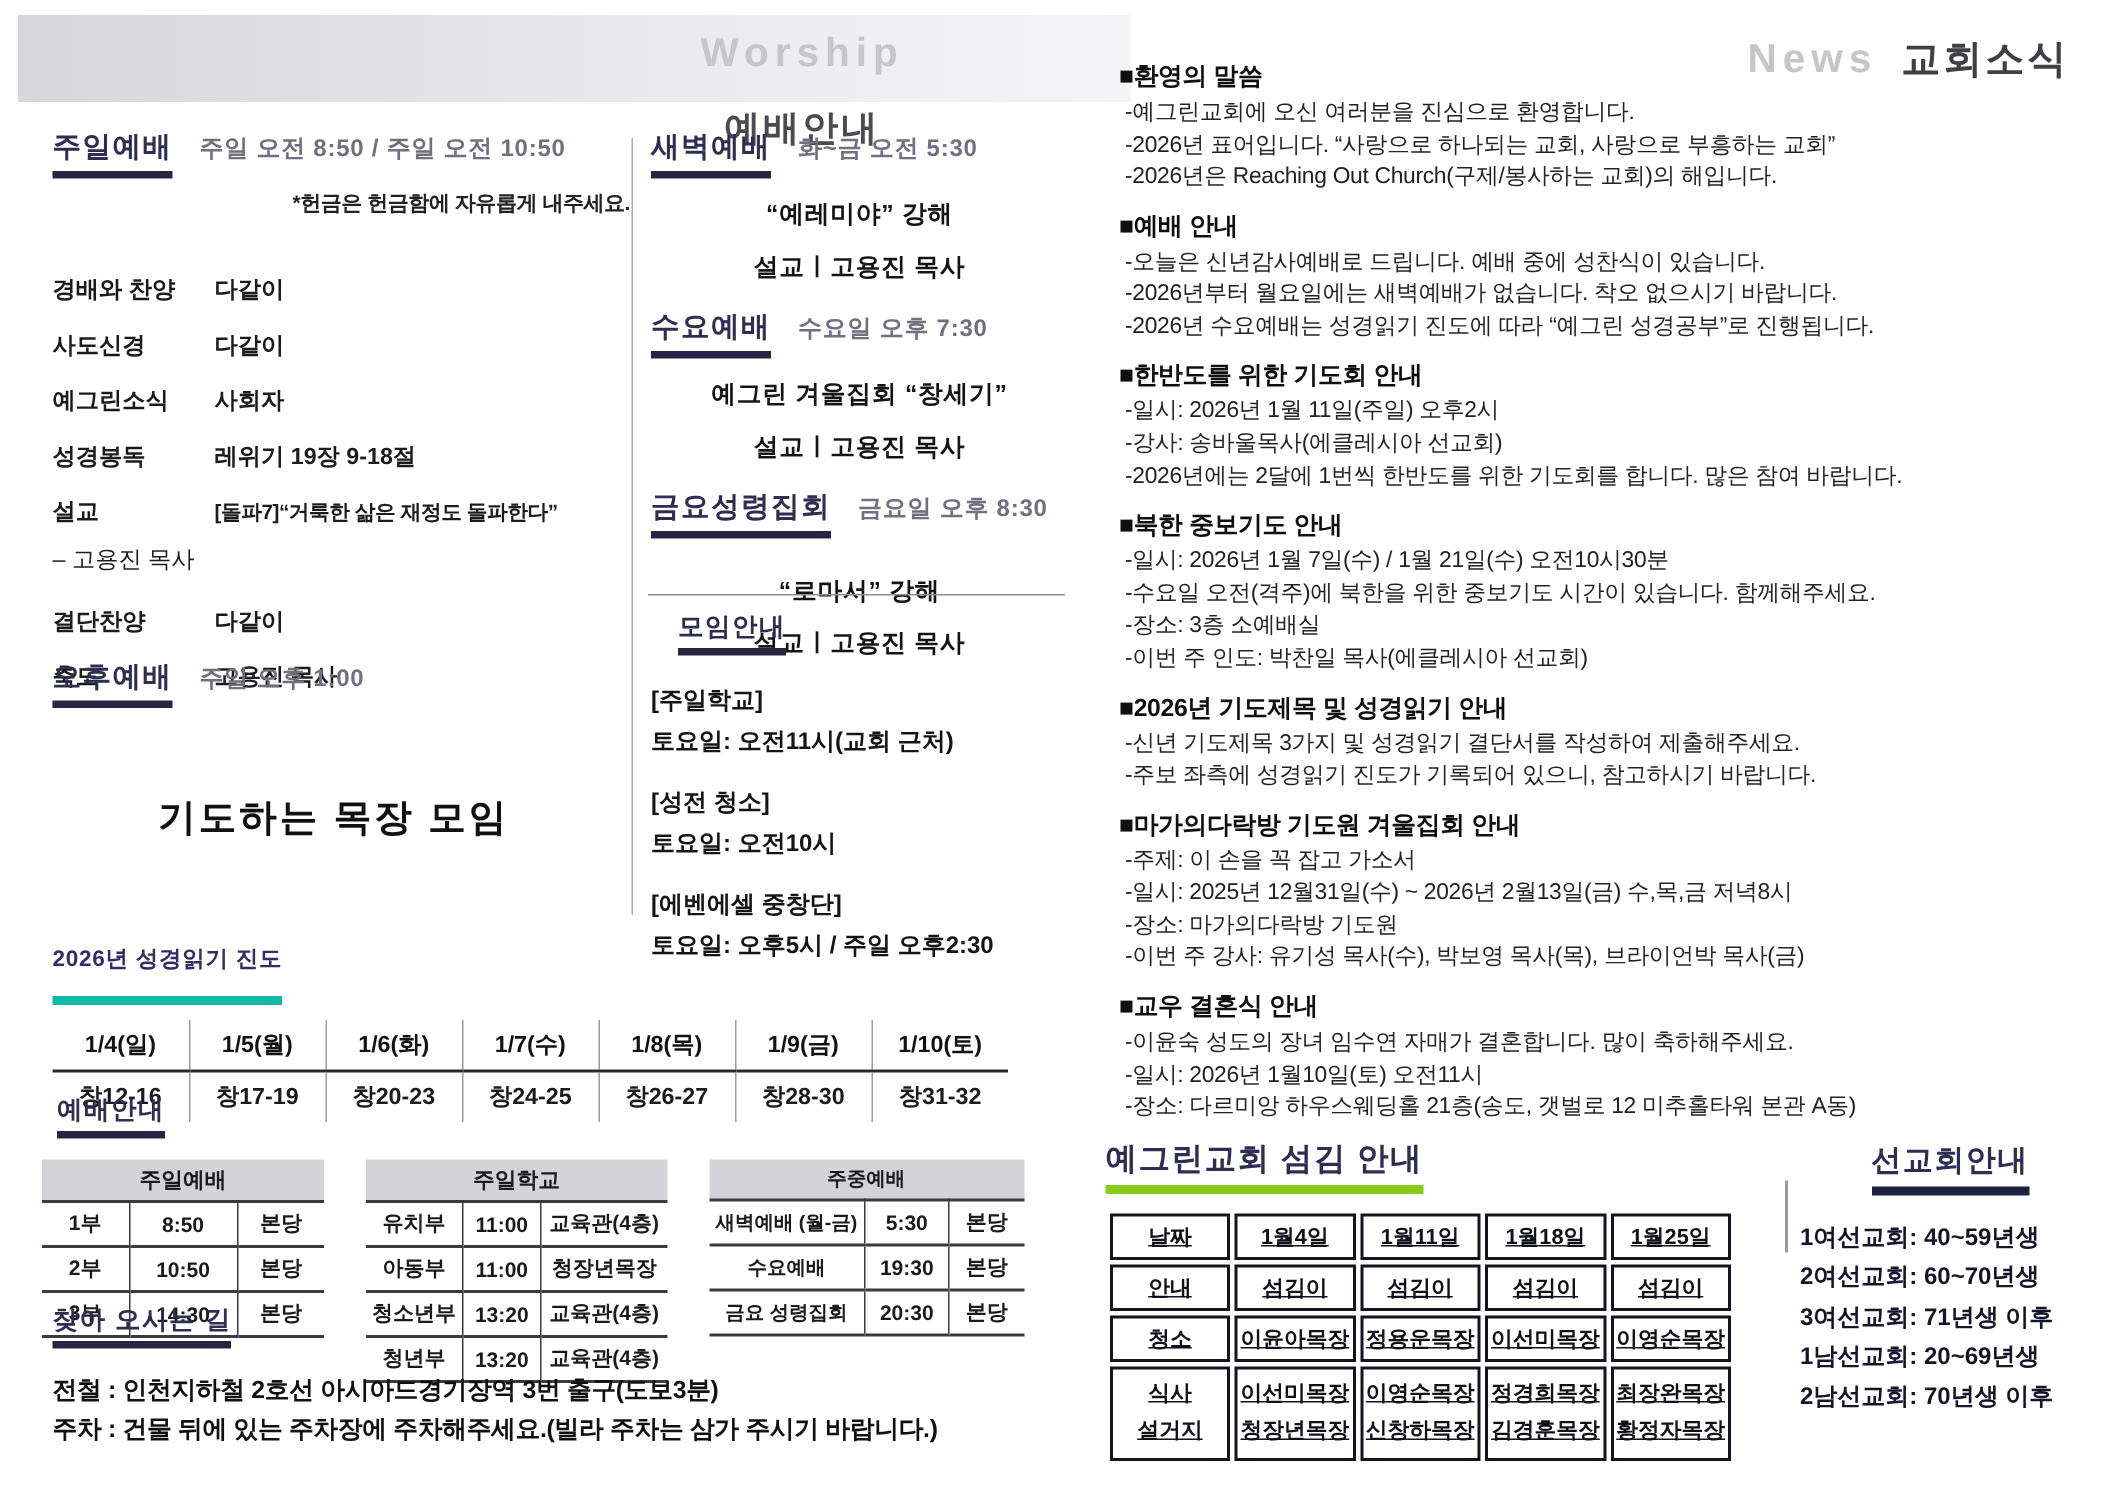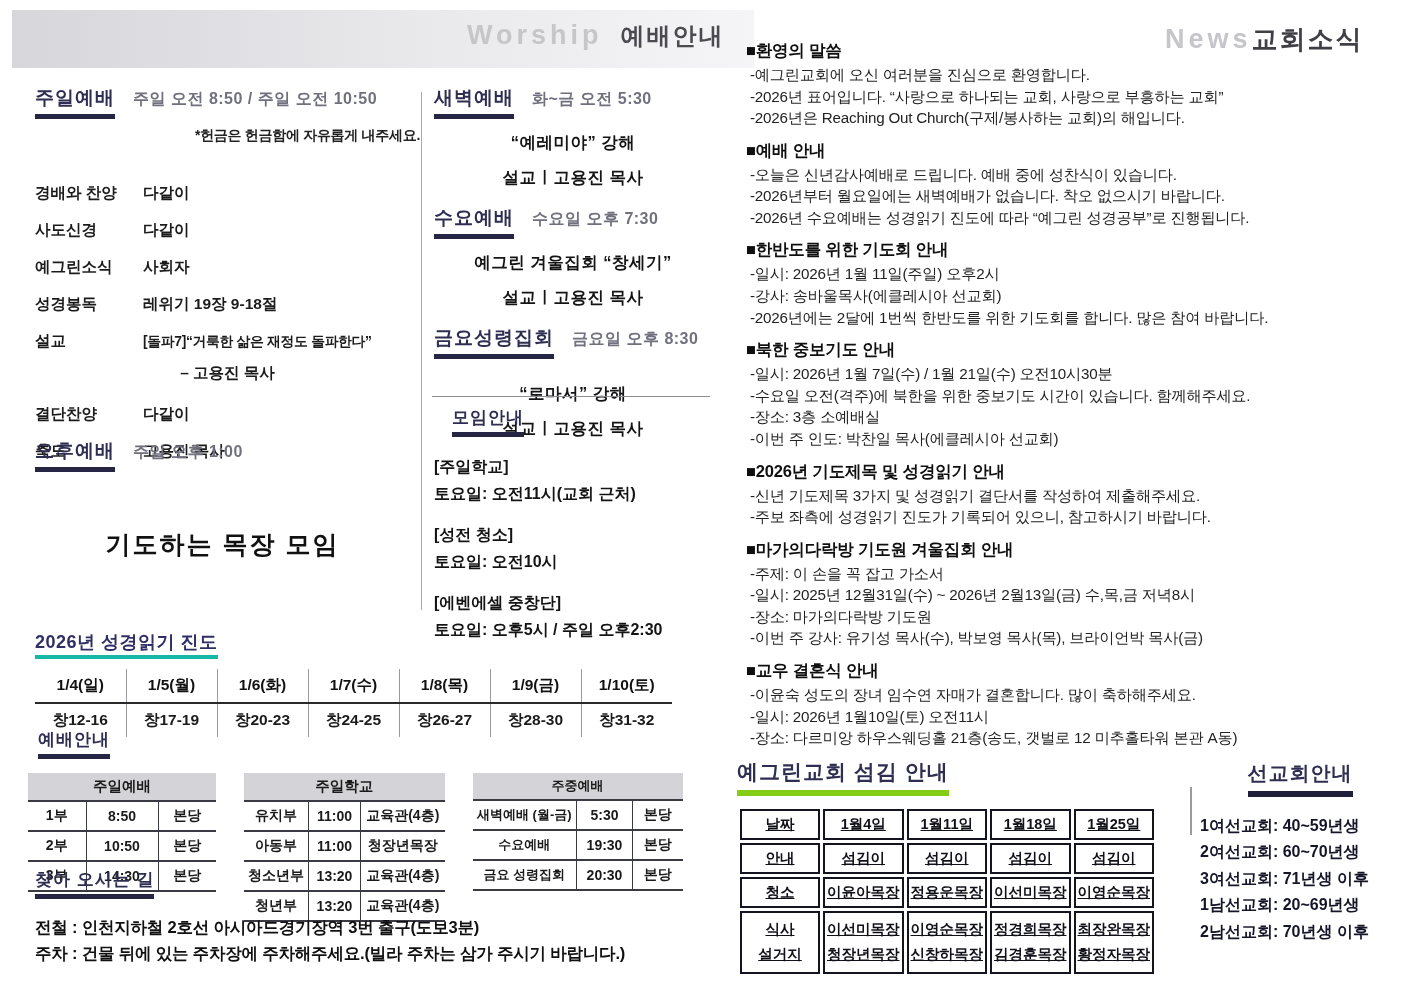--- a/index.html
+++ b/index.html
@@ -2,42 +2,42 @@
 <html><head>
 <meta charset="utf-8">
 <style>
   * { margin:0; padding:0; box-sizing:border-box; }
   body { background:#ffffff; font-family:"Liberation Sans","DejaVu Sans",sans-serif; }
   .page { position:relative; width:1403px; height:992px; background:#ffffff; overflow:hidden; color:#1b1b1b; }
 
   
   .banner { position:absolute; left:12px; top:10px; width:742px; height:58px;
             background:linear-gradient(to right,#d6d6db 0%, #e9e9ec 55%, #f5f5f7 100%); }
-  .banner-text { position:absolute; left:455px; top:10px; display:flex; align-items:flex-start; gap:18px; }
+  .banner-text { position:absolute; left:455px; top:10px; display:flex; align-items:center; gap:18px;flex-direction:column; }
   .en-word { font-size:27px; color:#c6c6ca; letter-spacing:4px; font-weight:600; }
   .ko-word { font-size:24px; color:#4a4a50; font-weight:700; letter-spacing:2px; }
-  .news-head { position:absolute; left:1165px; top:22px; display:flex; align-items:center; }
+  .news-head { position:absolute; left:1165px; top:22px; display:flex; align-items:center; gap:16px; }
   .news-head .ko-word { font-size:26px; color:#3f3f45; }
 
   
   .sec-h { display:inline-block; font-weight:700; color:#2e2e52; font-size:19px;
            padding-bottom:3px; border-bottom:5px solid #262644; letter-spacing:1px; }
   .sec-h.small { font-size:17px; }
   .h-row { display:flex; align-items:flex-start; gap:18px; }
   .h-time { font-size:16px; color:#70707e; font-weight:600; letter-spacing:0.5px; padding-top:4px; }
 
   
   .left-col { position:absolute; left:35px; top:85px; width:385px; }
   .offering { text-align:right; font-size:14px; font-weight:600; color:#222; margin-top:8px; letter-spacing:-0.3px;}
   .details { margin-top:38px; }
   .d-row { display:flex; margin-bottom:15px; font-size:15.5px; font-weight:600; color:#1b1b1b;margin-top:16px; }
   .d-label { width:108px; flex:none; }
   .d-value { white-space:nowrap; }
   .d-value.tight { font-size:13.8px; letter-spacing:-0.3px; padding-top:2px; }
-  .pastor-line { text-align:center; font-size:15.5px; font-weight:700; margin:-4px 0 20px 0; }
+  .pastor-line { text-align:left; font-size:15.5px; font-weight:400; margin:-4px 0 20px 0; }
   .afternoon { position:absolute; left:35px; top:438px; }
   .mokjang { position:absolute; left:35px; top:528px; width:375px; text-align:center;
              font-size:25px; font-weight:700; color:#111; letter-spacing:2px; }
 
   
   .v-divider { position:absolute; left:421px; top:92px; width:1px; height:518px; background:#a9a9af; }
   .mid-col { position:absolute; left:434px; top:85px; width:278px; }
   .mid-block { margin-bottom:16px; }
   .mid-line { text-align:center; font-size:16.5px; font-weight:600; color:#141414; margin-top:13px; letter-spacing:0.5px;}
   .mid-hr { position:absolute; left:432px; top:396px; width:278px; height:1px; background:#8d8d93; }
@@ -47,22 +47,22 @@
   .meet-item .mname { margin-bottom:6px; }
 
   
   .news-col { position:absolute; left:746px; top:40px; width:650px; }
   .news-sec { margin-bottom:11px; }
   .news-sec h3 { font-size:16.5px; font-weight:700; color:#0f0f0f; margin-bottom:2px; letter-spacing:-0.2px; }
   .news-sec p { font-size:15.2px; color:#222; line-height:1.42; padding-left:4px; font-weight:500; letter-spacing:-0.2px; }
 
   
   .bible-wrap { position:absolute; left:35px; top:630px; width:645px; }
-  .bible-title { display:inline-block; font-size:18px; font-weight:700; color:#2f2f66;
-                 border-bottom:4px solid #14b8a6; padding-bottom:1px; letter-spacing:0.5px; }
+  .bible-title { display:inline-block; font-size:15px; font-weight:700; color:#2f2f66;
+                 border-bottom:6px solid #14b8a6; padding-bottom:15px; letter-spacing:0.5px; }
   .bible-table { border-collapse:collapse; margin-top:10px; font-weight:600; }
   .bible-table td { width:91px; text-align:center; padding:6px 2px; font-size:15.5px; }
   .bible-table tr.days td { border-bottom:2px solid #2a2a2a; color:#111; }
   .bible-table td + td { border-left:1px solid #9a9aa0; }
 
   
   .svc-wrap { position:absolute; left:28px; top:728px; width:680px; }
   .svc-row { display:flex; gap:28px; margin-top:14px; align-items:flex-start; }
   .svc-table { border-collapse:collapse; font-size:14px; font-weight:600; color:#1a1a1a; }
   .svc-table .hdr td { background:#d4d4d8; text-align:center; padding:4px 0; border-bottom:2px solid #3a3a42; font-size:14.5px; }

